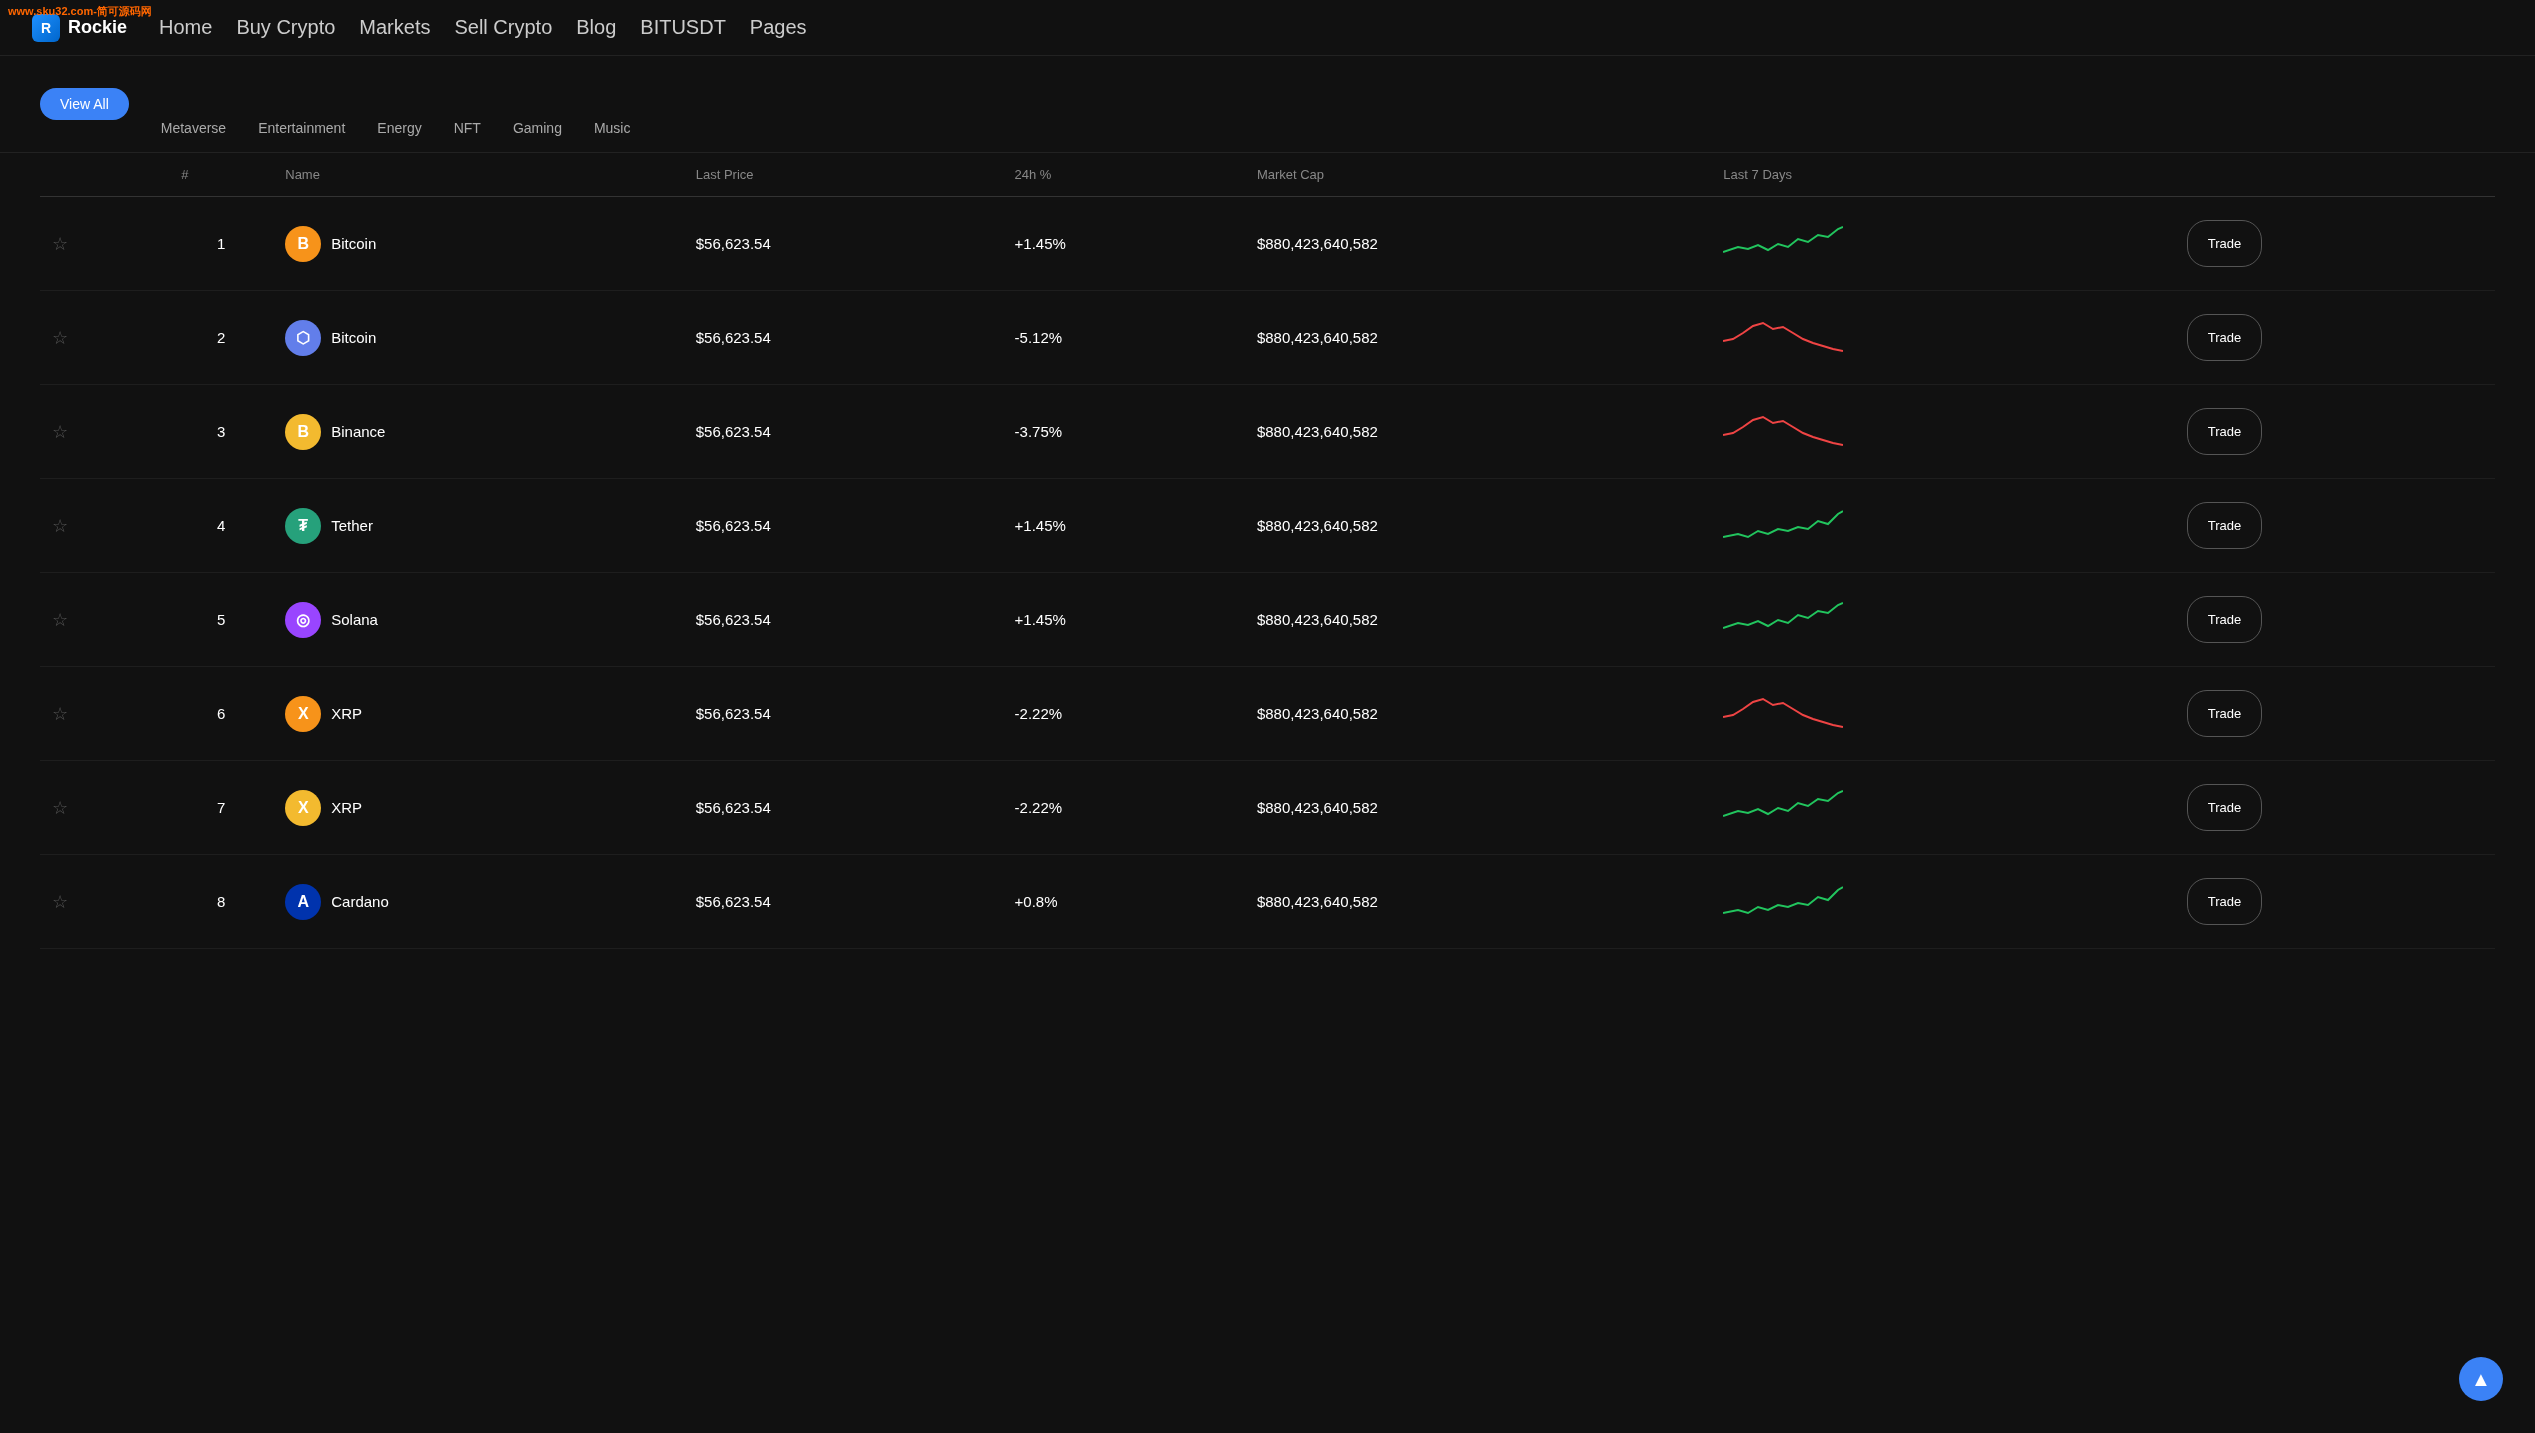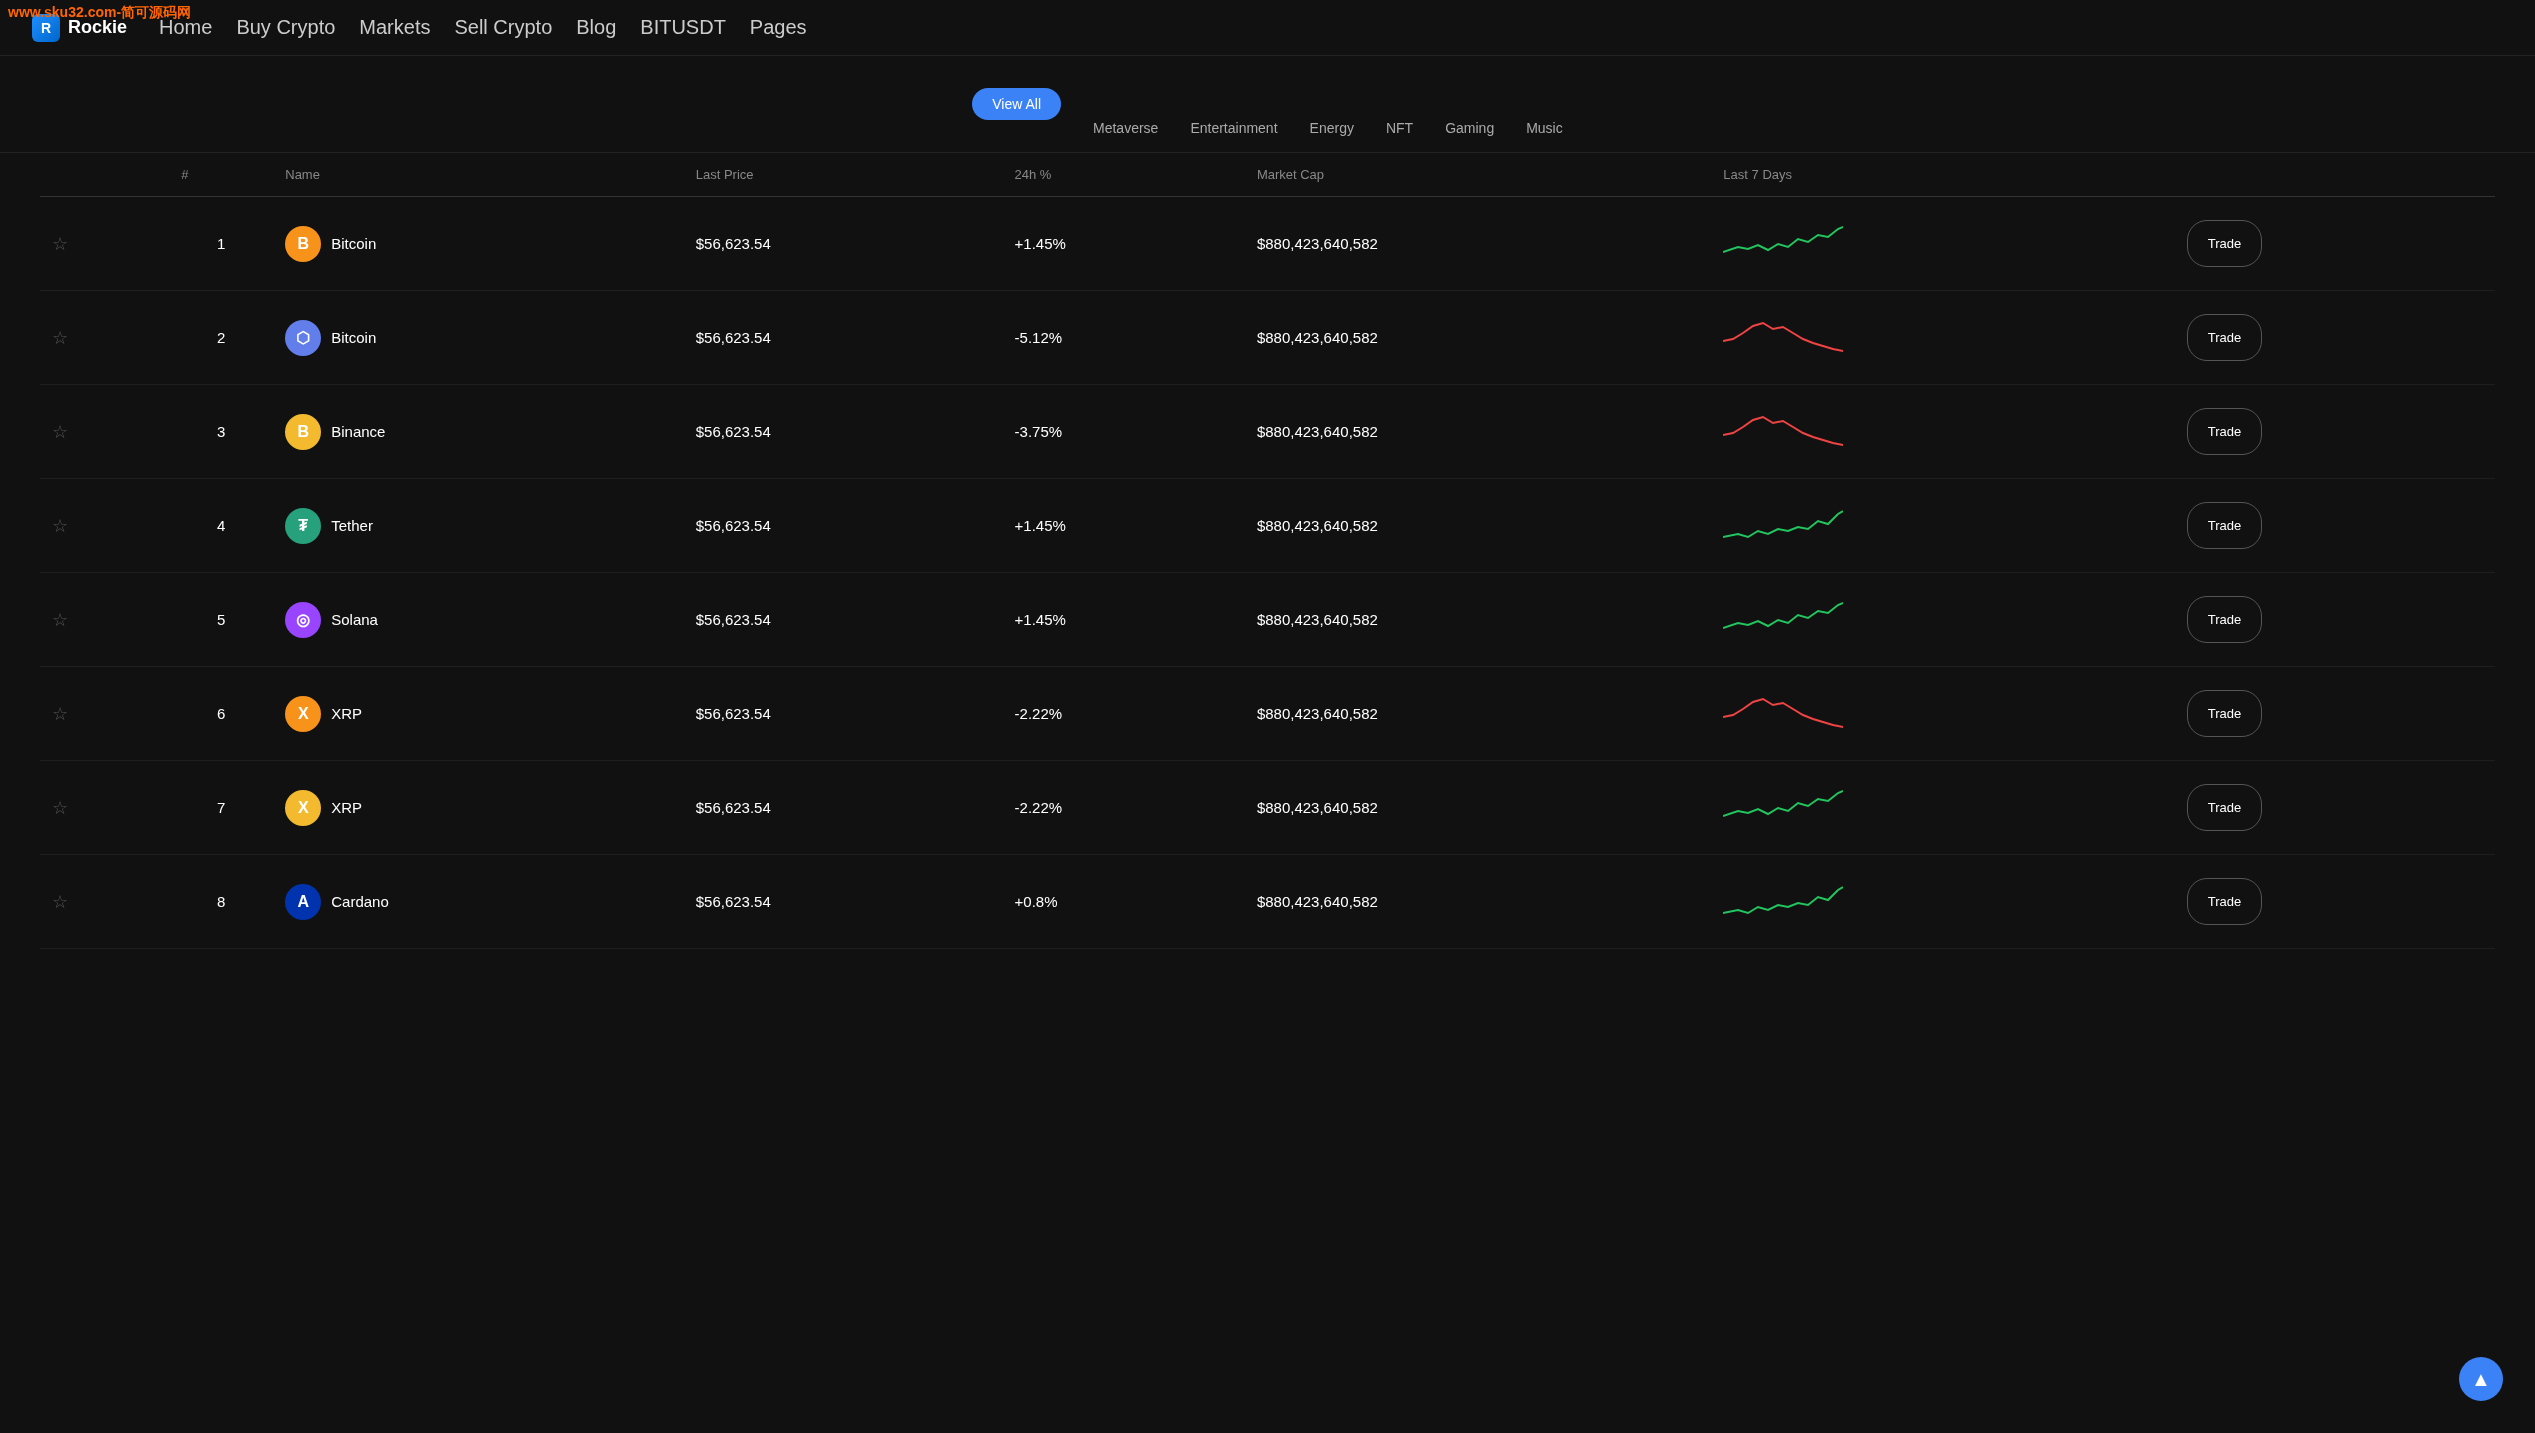--- a/index.html
+++ b/index.html
@@ -55,21 +55,20 @@
       font-size: 12px; color: #fff;
     }
 
     
     .filter-tabs {
       display: flex;
       align-items: center;
       gap: 32px;
       padding: 16px 40px;
       border-bottom: 1px solid #222;
-      justify-content: center;
     }
     .filter-btn-active {
       background: #3b82f6;
       color: #fff;
       border: none;
       padding: 8px 20px;
       border-radius: 20px;
       font-size: 14px;
       cursor: pointer;
     }
@@ -142,21 +141,21 @@
       display: flex; align-items: center; justify-content: center;
       cursor: pointer;
       font-size: 20px;
       color: #fff;
     }
 
     .watermark {
       position: fixed;
       top: 0; left: 0;
       color: #ff6600;
-      font-size: 14px;
+      font-size: 11px;
       font-weight: bold;
       pointer-events: none;
       z-index: 9999;
       padding: 4px 8px;
     }
   </style>
 </head>
 <body>
 
 <div class="watermark">www.sku32.com-简可源码网</div>

